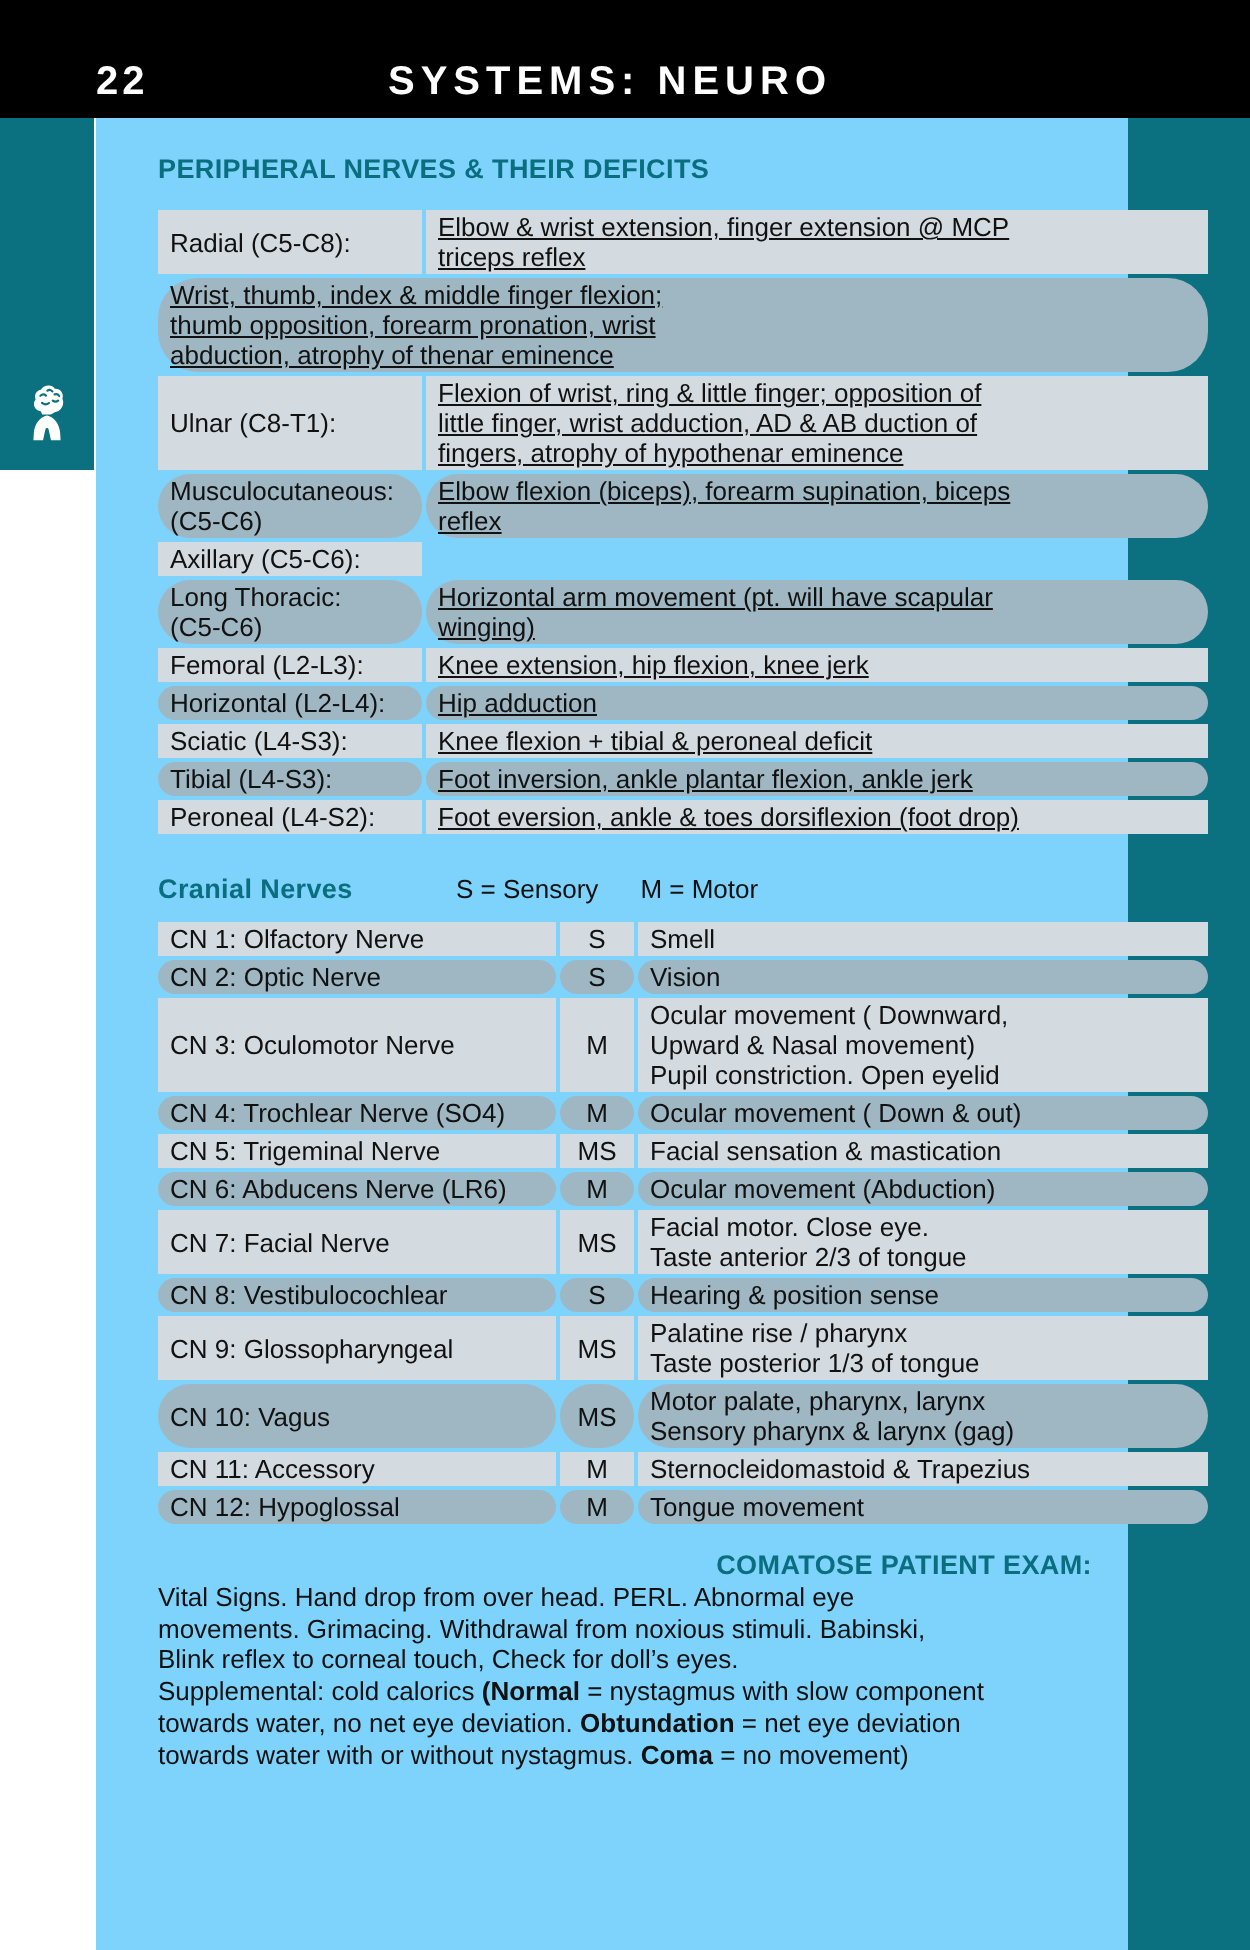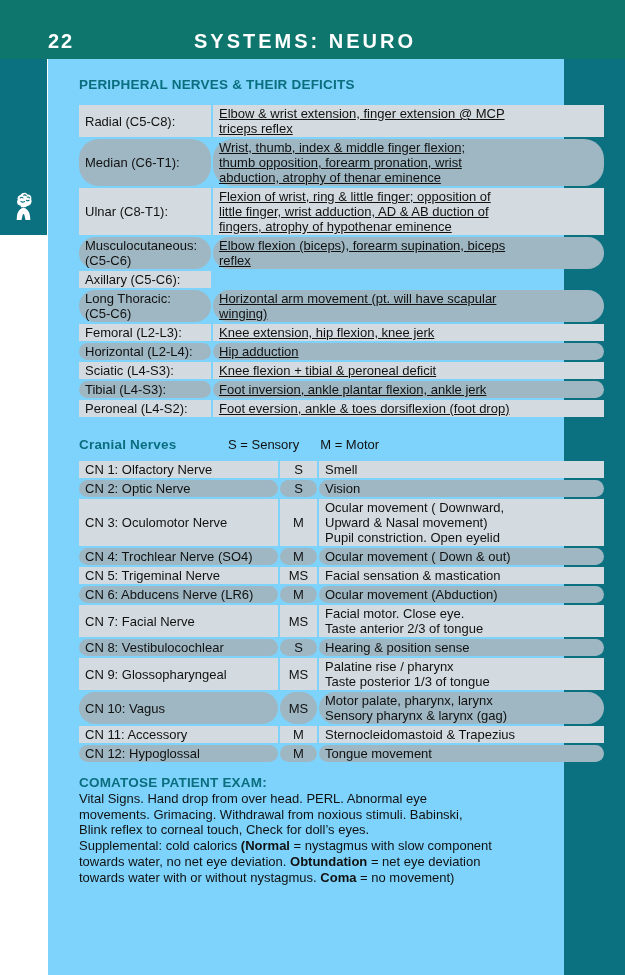--- a/index.html
+++ b/index.html
@@ -15,21 +15,21 @@
     background:#ffffff;
     overflow:hidden;
   }
   
   .right-band {
     position:absolute; top:0; right:0; bottom:0;
     width:62px; background:#0b7180;
   }
   .header {
     position:absolute; top:0; left:0; right:0;
-    height:59px; background:#0f766e;
+    height:59px; background:#000000;
     color:#ffffff;
   }
   .page-number {
     position:absolute; left:48px; top:30px;
     font-size:20px; font-weight:bold; letter-spacing:2px;
   }
   .page-title {
     position:absolute; left:47px; top:30px; width:516px;
     text-align:center;
     font-size:20px; font-weight:bold; letter-spacing:3px;
@@ -73,21 +73,21 @@
 
   .cranial-header {
     display:flex; align-items:baseline;
     margin-top:20px; margin-bottom:9px;
   }
   .cranial-title { width:149px; flex:none; }
   .legend { font-size:13px; color:#111; }
   .legend-s { margin-right:21px; }
 
   .comatose { margin-top:13px; }
-  .comatose-heading { margin-bottom:1px; }
+  .comatose-heading { margin-bottom:1px;text-align:right; }
   .comatose-body, .comatose-supp {
     font-size:13px; line-height:15.7px;
     white-space:pre-line; width:480px;
   }
   .comatose-supp b { font-weight:bold; }
 </style>
 </head>
 <body>
 
 <div class="page">
@@ -111,21 +111,20 @@
 
     <div class="section-heading peripheral-heading">PERIPHERAL NERVES &amp; THEIR DEFICITS</div>
 
     <div class="tbl ptable">
         <div class="trow light">
           <div class="cell c-name">Radial (C5-C8):</div>
           <div class="cell c-def">Elbow &amp; wrist extension, finger extension @ MCP
 triceps reflex</div>
         </div>
         <div class="trow dark">
-          <div class="cell c-name">Median (C6-T1):</div>
           <div class="cell c-def">Wrist, thumb, index &amp; middle finger flexion;
 thumb opposition, forearm pronation, wrist
 abduction, atrophy of thenar eminence</div>
         </div>
         <div class="trow light">
           <div class="cell c-name">Ulnar (C8-T1):</div>
           <div class="cell c-def">Flexion of wrist, ring &amp; little finger; opposition of
 little finger, wrist adduction, AD &amp; AB duction of
 fingers, atrophy of hypothenar eminence</div>
         </div>

